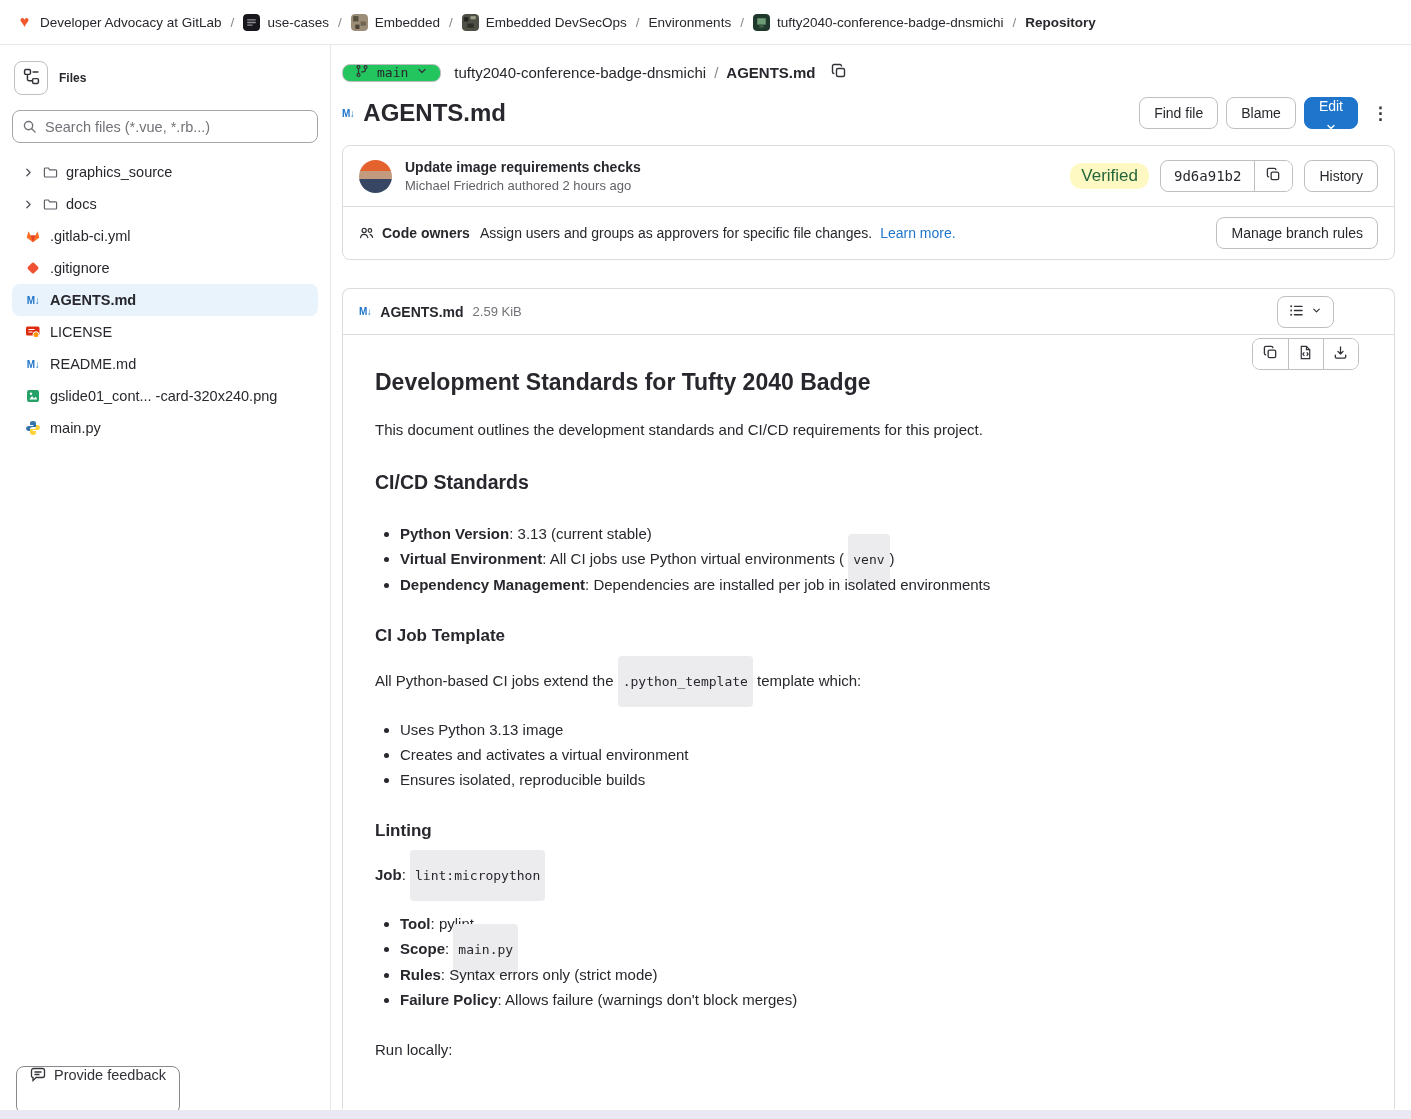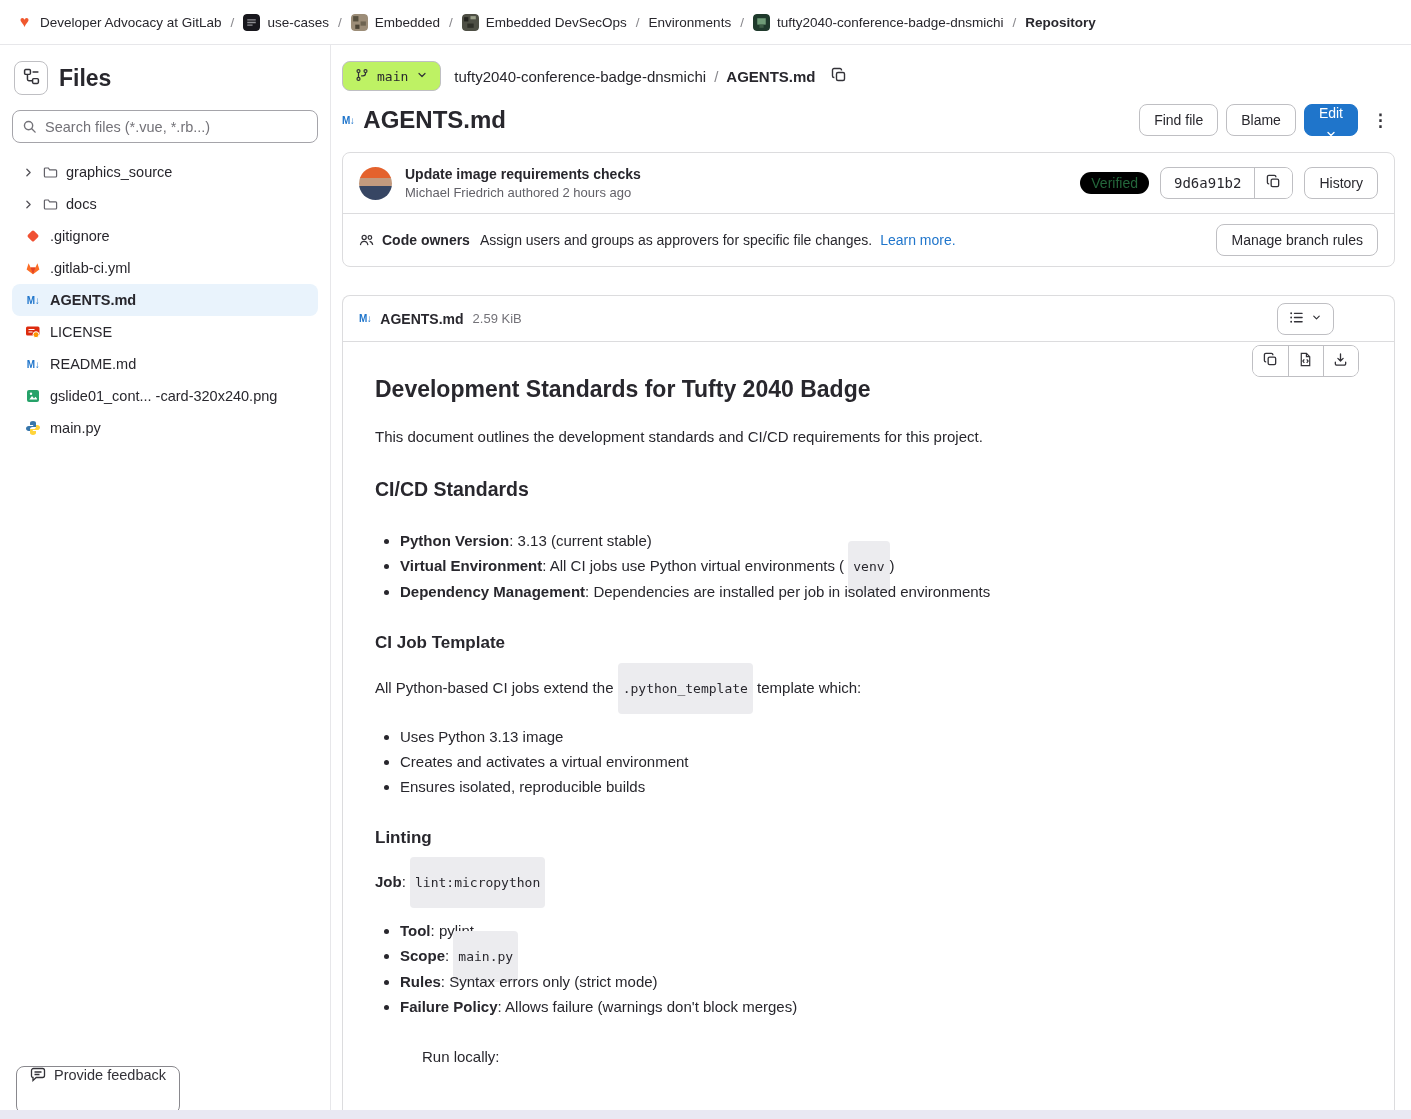--- a/index.html
+++ b/index.html
@@ -20,38 +20,38 @@
   .heart { color:#f0582e; font-size:16px; line-height:1; }
 
   
   .layout { flex:1; display:flex; min-height:0; }
   .sidebar { width:331px; flex:0 0 331px; border-right:1px solid #e7e7ea; padding:14px 12px 0 12px; position:relative; }
   .main { flex:1; padding:16px 16px 0 11px; min-width:0; }
 
   
   .files-header { display:flex; align-items:center; gap:11px; margin:2px 0 15px 2px; }
   .tree-btn { width:34px; height:34px; border:1px solid #bfbfc3; border-radius:8px; background:#fff; display:flex; align-items:center; justify-content:center; color:#333238; cursor:pointer; }
-  .files-title { font-size:23px; font-weight:700; }
+  .files-title { font-size:12px; font-weight:700; }
   .search-wrap { position:relative; margin-bottom:13px; }
   .search-wrap svg { position:absolute; left:10px; top:9px; color:#737278; }
   .search-input { width:100%; height:33px; border:1px solid #a5a4aa; border-radius:8px; padding:0 10px 0 32px; font-size:14.5px; font-family:inherit; color:#28272d; outline:none; background:#fff; }
   .search-input::placeholder { color:#737278; }
   .tree-row { display:flex; align-items:center; height:32px; gap:8px; padding-left:10px; font-size:14.5px; border-radius:8px; cursor:pointer; color:#28272d; }
   .tree-row .chev { color:#535158; display:flex; }
   .tree-row .fold { color:#626168; display:flex; }
   .file-row { padding-left:13px; gap:9px; }
   .file-row.selected { background:#e9f3fc; font-weight:700; }
   .fi { width:16px; height:16px; display:inline-flex; align-items:center; justify-content:center; flex:0 0 16px; }
   .mdmark { color:#1f75cb; font-weight:800; font-size:10px; letter-spacing:-0.5px; white-space:nowrap; }
   .feedback-btn { position:fixed; left:16px; top:1066px; height:48px; border:1px solid #89888d; border-radius:8px; background:#fff; display:flex; align-items:flex-start; gap:8px; padding:0 13px; font-size:14.5px; color:#333238; cursor:pointer; font-family:inherit; }
   .bottom-strip { position:fixed; left:0; right:0; bottom:0; height:9px; background:#e9e8f3; }
 
   
   .ref-row { display:flex; align-items:center; gap:13px; margin-bottom:13px; }
-  .branch-btn { height:30px; border:1px solid #bfbfc3; border-radius:8px; background:#bef264; display:flex; align-items:center; gap:8px; padding:0 12px; cursor:pointer; font-family:inherit; }
+  .branch-btn { height:18px; border:1px solid #bfbfc3; border-radius:8px; background:#22c55e; display:flex; align-items:center; gap:8px; padding:0 12px; cursor:pointer; font-family:inherit; }
   .branch-name { font-family:"DejaVu Sans Mono", monospace; font-size:13px; color:#28272d; }
   .path { font-size:15px; display:flex; align-items:center; gap:6px; }
   .path .file-name { font-weight:700; }
   .iconbtn { border:none; background:none; padding:2px; color:#333238; display:inline-flex; cursor:pointer; }
 
   .title-row { display:flex; align-items:center; margin:4px 0 16px; }
   .title-md { margin-right:9px; }
   .page-title { font-size:24px; font-weight:700; margin:0; }
   .title-actions { margin-left:auto; display:flex; align-items:center; gap:8px; }
   .btn { height:32px; padding:0 14px; border:1px solid #bfbfc3; border-radius:8px; background:#fff; font-size:14px; color:#28272d; display:inline-flex; align-items:center; gap:6px; cursor:pointer; font-family:inherit; white-space:nowrap; }
@@ -60,21 +60,21 @@
 
   
   .commit-card { border:1px solid #dcdcde; border-radius:8px; margin-bottom:28px; background:#fff; }
   .commit-row { display:flex; align-items:center; padding:13px 16px; gap:13px; }
   .avatar { width:33px; height:33px; border-radius:50%; flex:0 0 33px;
     background:linear-gradient(180deg,#e4622d 0%,#e4622d 32%,#c29a7e 32%,#c29a7e 58%,#374663 58%); }
   .commit-texts { display:flex; flex-direction:column; gap:3px; min-width:0; }
   .commit-msg { font-size:14px; font-weight:700; }
   .commit-byline { font-size:13px; color:#626168; }
   .commit-right { margin-left:auto; display:flex; align-items:center; gap:11px; }
-  .verified { background:#000000; color:#24663b; font-size:14px; padding:3px 11px; border-radius:12px; }
+  .verified { background:#fef9c3; color:#24663b; font-size:17px; padding:3px 11px; border-radius:12px; }
   .sha-group { display:flex; align-items:stretch; border:1px solid #bfbfc3; border-radius:8px; overflow:hidden; height:32px; background:#fff; }
   .sha { font-family:"DejaVu Sans Mono", monospace; font-size:14px; display:flex; align-items:center; padding:0 13px; border-right:1px solid #bfbfc3; }
   .sha-copy { width:37px; display:flex; align-items:center; justify-content:center; background:#fff; border:none; cursor:pointer; color:#333238; }
   .owners-row { border-top:1px solid #dcdcde; display:flex; align-items:center; gap:8px; padding:10px 16px; font-size:14px; }
   .owners-icon { color:#333238; display:flex; }
   .owners-title { font-weight:700; margin-right:2px; }
   .link { color:#1f75cb; text-decoration:none; cursor:pointer; }
   .owners-row .btn { margin-left:auto; }
 
   
@@ -208,33 +208,33 @@
             <svg width="15" height="15" viewBox="0 0 16 16" fill="none" stroke="currentColor" stroke-width="1.3">
               <path d="M1.5 4.2a1 1 0 0 1 1-1h3.2l1.4 1.9h6.4a1 1 0 0 1 1 1v5.7a1 1 0 0 1-1 1H2.5a1 1 0 0 1-1-1z"></path>
             </svg>
           </span>
         <span>docs</span>
       </div>
 
       <div class="tree-row file-row">
         <span class="fi">
             <svg width="16" height="16" viewBox="0 0 16 16">
-              <rect x="3.7" y="3.7" width="8.6" height="8.6" rx="1.6" transform="rotate(45 8 8)" fill="#f05133"></rect>
-            </svg>
-          </span>
-        <span>.gitignore</span>
+              <path d="M8 14.2 1.6 9.4l2-6.2 2 4.3h4.8l2-4.3 2 6.2z" fill="#fc6d26"></path>
+              <path d="M8 14.2 5.6 7.5h4.8z" fill="#e24329"></path>
+            </svg>
+          </span>
+        <span>.gitlab-ci.yml</span>
       </div>
       <div class="tree-row file-row">
         <span class="fi">
             <svg width="16" height="16" viewBox="0 0 16 16">
-              <path d="M8 14.2 1.6 9.4l2-6.2 2 4.3h4.8l2-4.3 2 6.2z" fill="#fc6d26"></path>
-              <path d="M8 14.2 5.6 7.5h4.8z" fill="#e24329"></path>
-            </svg>
-          </span>
-        <span>.gitlab-ci.yml</span>
+              <rect x="3.7" y="3.7" width="8.6" height="8.6" rx="1.6" transform="rotate(45 8 8)" fill="#f05133"></rect>
+            </svg>
+          </span>
+        <span>.gitignore</span>
       </div>
       <div class="tree-row file-row selected">
         <span class="fi mdmark">M↓</span>
         <span>AGENTS.md</span>
       </div>
       <div class="tree-row file-row">
         <span class="fi">
             <svg width="16" height="16" viewBox="0 0 16 16">
               <rect x="1" y="2.5" width="13.5" height="9" rx="1.5" fill="#dd2b0e"></rect>
               <path d="M3.5 5.5h6M3.5 8h4" stroke="#fff" stroke-width="1.2"></path>
@@ -415,21 +415,21 @@
 
           <h3 class="md-h3">Linting</h3>
           <p class="md-p"><b>Job</b><span>: </span><code class="icode">lint:micropython</code></p>
           <ul class="md-ul">
             <li><b>Tool</b><span>: pylint</span></li>
             <li><b>Scope</b><span>: </span><code class="icode">main.py</code></li>
             <li><b>Rules</b><span>: Syntax errors only (strict mode)</span></li>
             <li><b>Failure Policy</b><span>: Allows failure (warnings don't block merges)</span></li>
           </ul>
 
-          <p class="md-p" style="margin-bottom:16px;margin-left:47px;">Run locally:</p>
+          <p class="md-p" style="margin-bottom:16px;">Run locally:</p>
 
         </div>
       </div>
 
     </div>
   </div>
 
   <button class="feedback-btn">
     <span><svg width="16" height="16" viewBox="0 0 16 16" fill="none" stroke="currentColor" stroke-width="1.3">
           <path d="M1.5 3.5A2 2 0 0 1 3.5 1.5h9a2 2 0 0 1 2 2v5a2 2 0 0 1-2 2H6.2l-3.2 3v-3h-.5a1.5 1.5 0 0 1-1-1.4z"></path>

